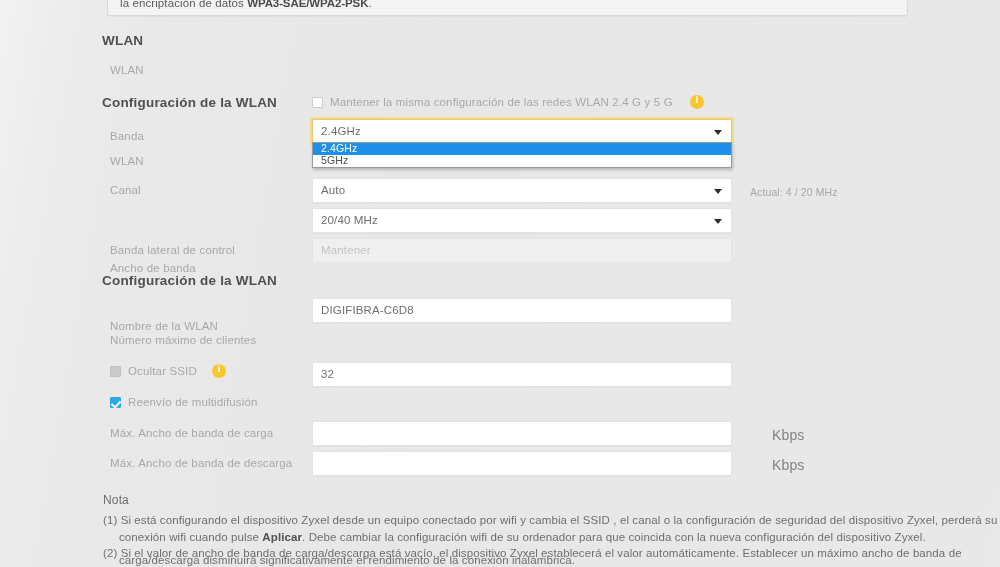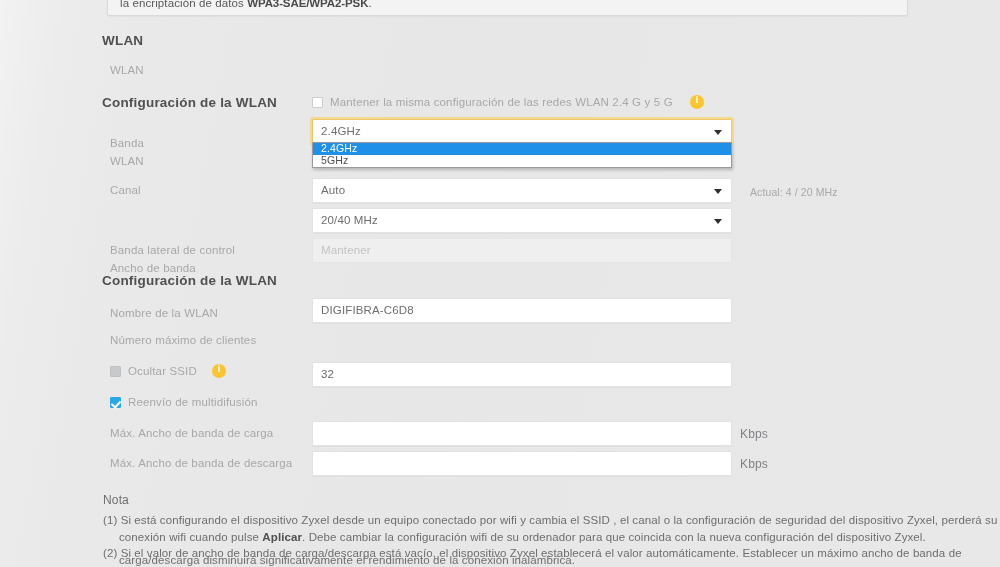--- a/index.html
+++ b/index.html
@@ -163,22 +163,22 @@
     text-align: center;
     font-size: 10px;
     font-weight: bold;
     color: #ffffff;
     font-family: "Liberation Serif", serif;
   }
 
   
   .suffix {
     position: absolute;
-    left: 740px;
-    font-size: 12px;
+    left: 772px;
+    font-size: 14px;
     color: #808285;
     letter-spacing: .15px;
     white-space: nowrap;
   }
   .hint {
     position: absolute;
     left: 750px;
     font-size: 10.5px;
     color: #a6a8aa;
     letter-spacing: .1px;
@@ -219,21 +219,21 @@
 
   <div class="flabel" style="top:64px;">WLAN</div>
   <div class="cbrow" style="left:312px; top:63px;margin-top:32px;">
     <span class="cbox"></span>
     <span class="cblabel">Mantener la misma configuración de las redes WLAN 2.4 G y 5 G</span>
     <span class="info-icon" style="margin-left:17px;"></span>
   </div>
 
   <div class="sec-head" style="top:95px;">Configuración de la WLAN</div>
 
-  <div class="flabel" style="top:137px;text-align:center;">Banda</div>
+  <div class="flabel" style="top:130px;text-align:center;">Banda</div>
   <div class="field select focused" style="top:119px;">
     <span>2.4GHz</span>
     <span class="arrow"></span>
   </div>
 
   <div class="dropdown">
     <div class="dd-opt sel">2.4GHz</div>
     <div class="dd-opt">5GHz</div>
   </div>
 
@@ -252,21 +252,21 @@
     <span class="arrow"></span>
   </div>
 
   <div class="flabel" style="top:244px;">Banda lateral de control</div>
   <div class="field disabled" style="top:238px;">
     <span>Mantener</span>
   </div>
 
   <div class="sec-head" style="top:273px;">Configuración de la WLAN</div>
 
-  <div class="flabel" style="top:307px;">Nombre de la WLAN</div>
+  <div class="flabel" style="top:320px;">Nombre de la WLAN</div>
   <div class="field" style="top:298px;">
     <span>DIGIFIBRA-C6D8</span>
   </div>
 
   <div class="flabel" style="top:334px;">Número máximo de clientes</div>
   <div class="field" style="top:328px;margin-top:34px;">
     <span>32</span>
   </div>
 
   <div class="cbrow" style="left:110px; top:364px;">

